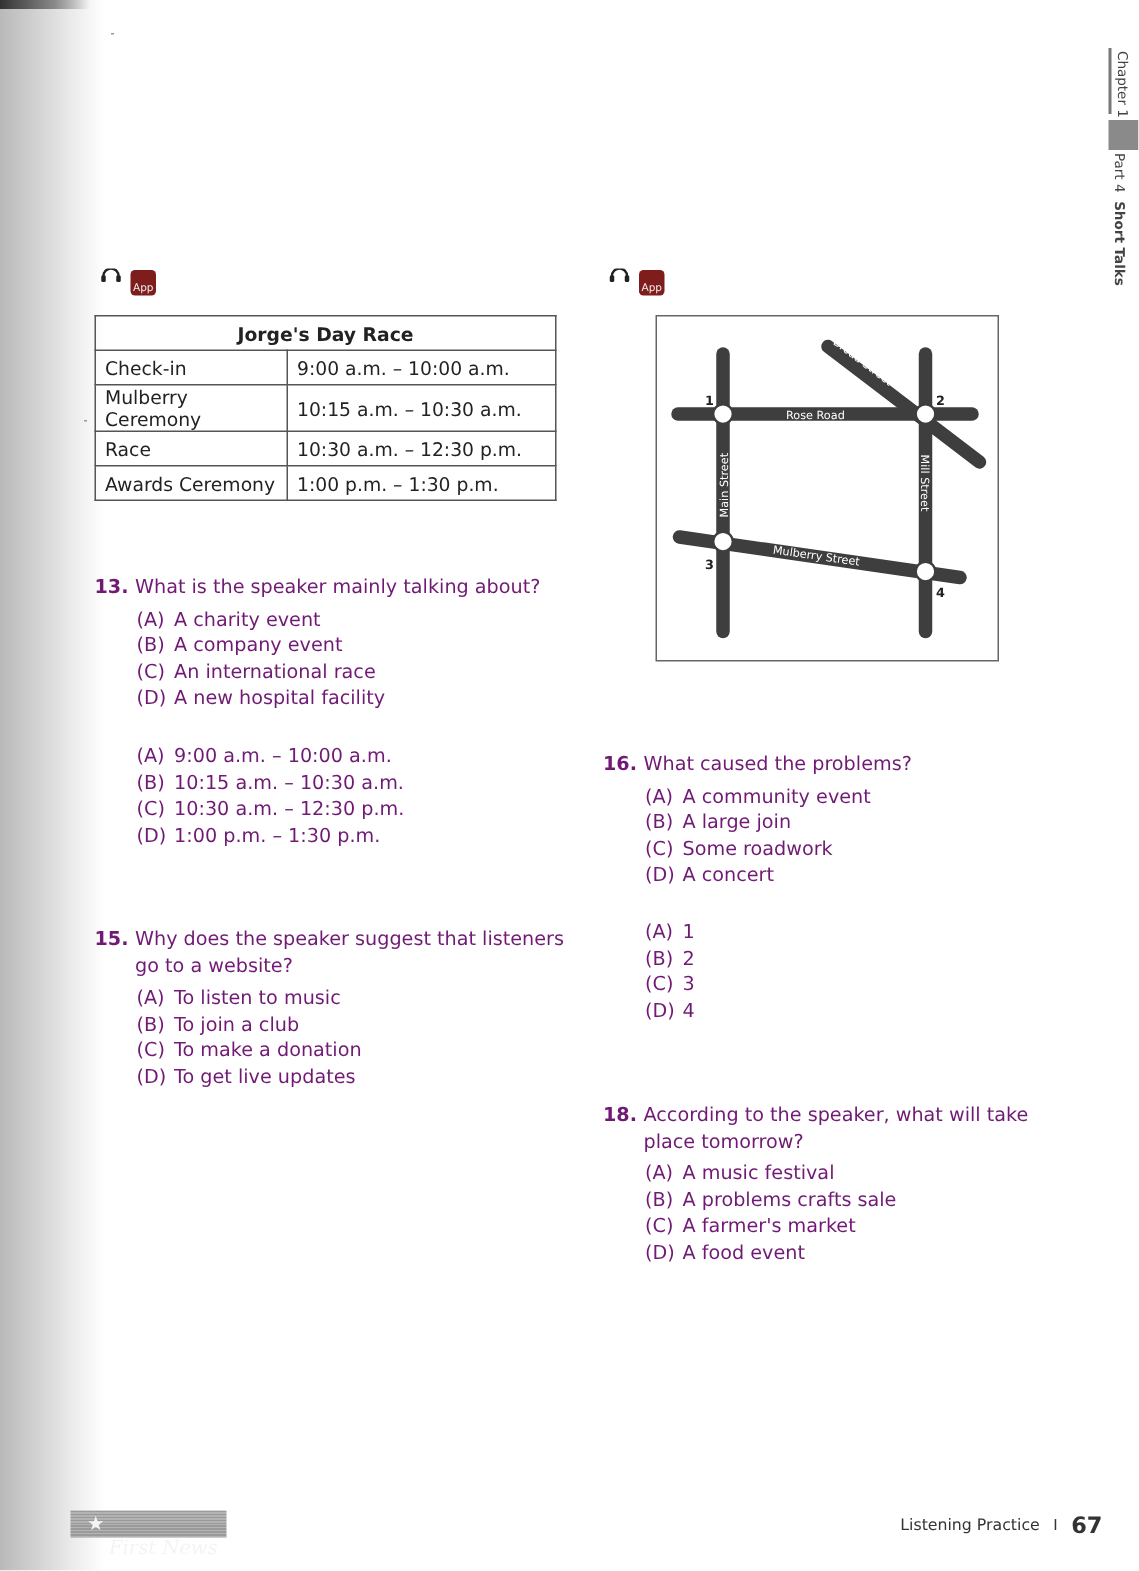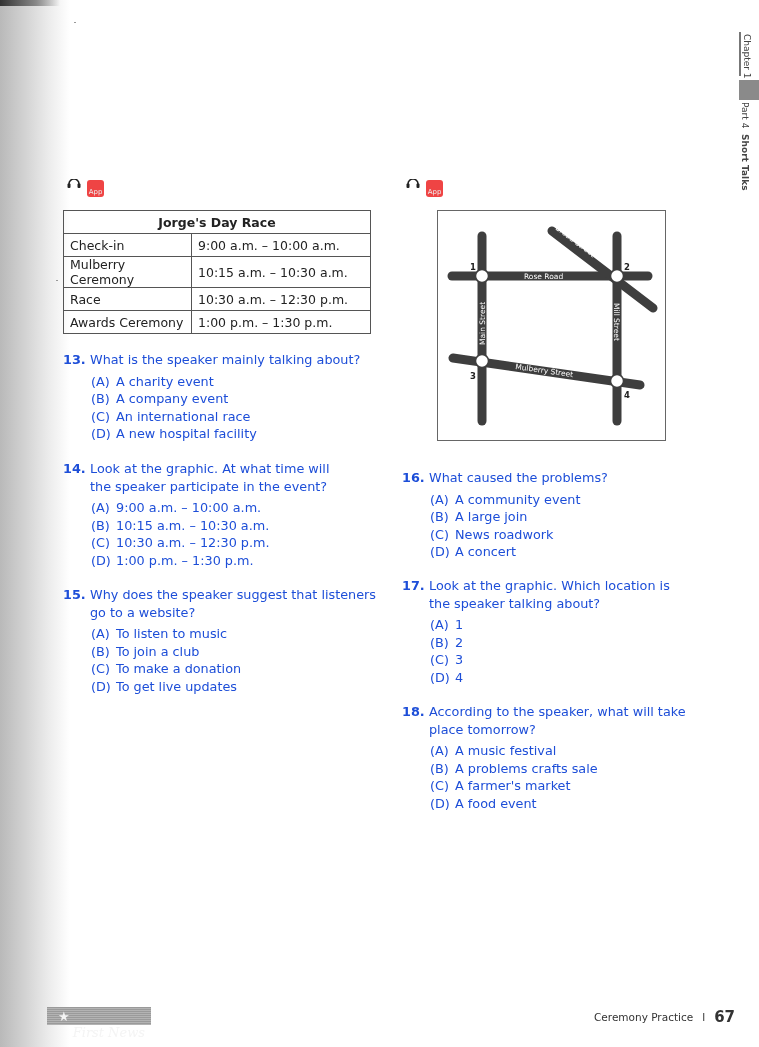--- a/index.html
+++ b/index.html
@@ -33,39 +33,39 @@
   }
   .side-part { left:11px; top:74px; font-size:9px; }
   .side-part b { font-weight:bold; }
 
   
   .audio-badge { position:absolute; display:flex; align-items:flex-end; gap:4px; }
   .audio-badge .ico-col { display:flex; flex-direction:column; align-items:center; width:18px; }
   .headphones { width:14px; height:9px; }
   .track-no { font-size:8px; font-weight:bold; color:#222; line-height:9px;margin-left:42px; }
   .app-badge {
-    background:#ef4444; color:#eee; font-size:7px; border-radius:3px;
+    background:#7f1d1d; color:#eee; font-size:7px; border-radius:3px;
     width:17px; height:17px; display:flex; align-items:flex-start; justify-content:center;
     padding-top:8px; box-sizing:border-box; font-family:"DejaVu Sans", sans-serif;
   }
 
   
   .schedule {
     position:absolute; left:63px; top:210px; width:308px;
     border-collapse:collapse; font-size:12.5px; color:#222;
   }
   .schedule td, .schedule th {
     border:1px solid #555; height:22px; padding:0 6px; text-align:left;
     font-weight:normal;
   }
   .schedule th { text-align:center; font-weight:bold; font-size:12.5px; }
   .schedule td.c1 { width:115px; }
 
   
-  .q { position:absolute; font-size:12.8px; line-height:17.5px; color:#1d4ed8; }
+  .q { position:absolute; font-size:12.8px; line-height:17.5px; color:#701a75;margin-top:32px; }
   .q .stem { display:flex; }
   .q .num { font-weight:bold; width:27px; flex:none; }
   .q .stem-text { flex:1; }
   .q ul { list-style:none; margin:4px 0 0 28px; padding:0; }
   .q li { display:flex; }
   .q li .opt { width:25px; flex:none; }
 
   
   .map-box {
     position:absolute; left:437px; top:210px; width:227px; height:229px;
@@ -160,24 +160,20 @@
         <span>An international race</span>
       </li>
     <li>
         <span class="opt">(D)</span>
         <span>A new hospital facility</span>
       </li>
   </ul>
 </div>
 
 <div class="q" style="left:63px;top:460px;width:290px">
-  <div class="stem">
-      <span class="num">14.</span>
-      <span class="stem-text">Look at the graphic. At what time will the speaker participate in the event?</span>
-    </div>
   <ul>
     <li>
         <span class="opt">(A)</span>
         <span>9:00 a.m. – 10:00 a.m.</span>
       </li>
     <li>
         <span class="opt">(B)</span>
         <span>10:15 a.m. – 10:30 a.m.</span>
       </li>
     <li>
@@ -268,34 +264,30 @@
     <li>
         <span class="opt">(A)</span>
         <span>A community event</span>
       </li>
     <li>
         <span class="opt">(B)</span>
         <span>A large join</span>
       </li>
     <li>
         <span class="opt">(C)</span>
-        <span>News roadwork</span>
+        <span>Some roadwork</span>
       </li>
     <li>
         <span class="opt">(D)</span>
         <span>A concert</span>
       </li>
   </ul>
 </div>
 
 <div class="q" style="left:402px;top:577px;width:290px">
-  <div class="stem">
-      <span class="num">17.</span>
-      <span class="stem-text">Look at the graphic. Which location is the speaker talking about?</span>
-    </div>
   <ul>
     <li>
         <span class="opt">(A)</span>
         <span>1</span>
       </li>
     <li>
         <span class="opt">(B)</span>
         <span>2</span>
       </li>
     <li>
@@ -332,16 +324,16 @@
         <span>A food event</span>
       </li>
   </ul>
 </div>
 
 <div class="footer-logo">
   <span class="star">★</span>
   <span class="logo-text">First News</span>
 </div>
 <div class="footer-right">
-  <span>Ceremony Practice</span>
+  <span>Listening Practice</span>
   <span class="sep">I</span>
   <span class="page-no">67</span>
 </div>
 
 </body></html>

